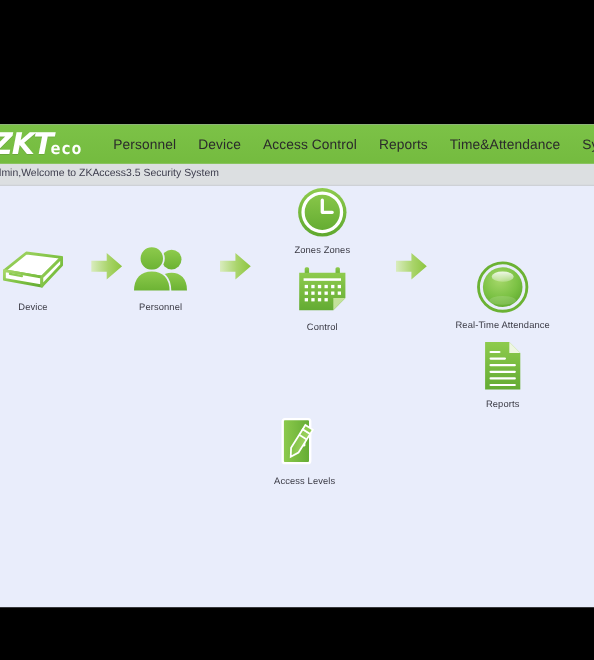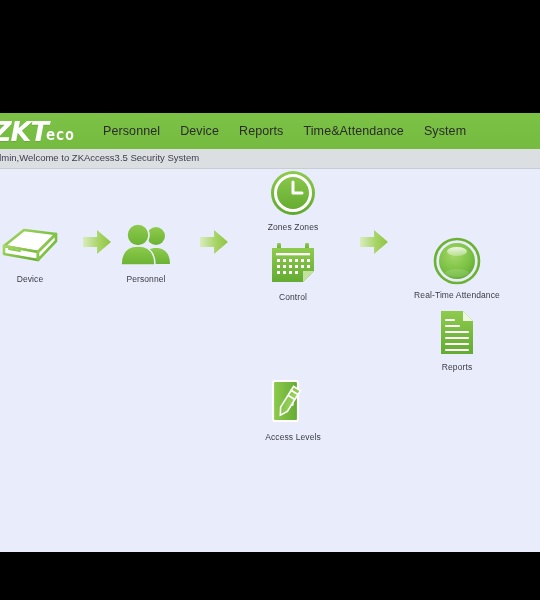--- a/index.html
+++ b/index.html
@@ -149,20 +149,21 @@
   <div id="nav-bar">
 
     <div id="brand-logo">
       <span class="zk">ZKT</span>
         <span class="eco">eco</span>
     </div>
 
     <div id="nav-menu">
       <div class="nav-item">Personnel</div>
       <div class="nav-item">Device</div>
+      <div class="nav-item">Access Control</div>
       <div class="nav-item">Reports</div>
       <div class="nav-item">Time&amp;Attendance</div>
       <div class="nav-item">System</div>
     </div>
 
   </div>
 
   <div id="status-bar">
     <div id="status-text">dmin,Welcome to ZKAccess3.5 Security System</div>
   </div>
@@ -273,21 +274,21 @@
               <rect x="15" y="31" width="3" height="3"></rect>
             <rect x="21" y="31" width="3" height="3"></rect>
               <rect x="27" y="31" width="3" height="3"></rect>
           </g>
         </svg>
       </div>
       <div class="caption">Control</div>
     </div>
 
 
-    <div class="node" style="left:245px; top:208px;">
+    <div class="node" style="left:229px; top:208px;">
       <div class="glyph">
         <svg width="58" height="48" viewBox="0 0 58 48">
           <defs>
             <linearGradient id="gDoor2" x1="0" y1="0" x2="1" y2="0">
               <stop offset="0%" stop-color="#8ecb4d"></stop>
               <stop offset="100%" stop-color="#63ab33"></stop>
             </linearGradient>
             <linearGradient id="gPen" x1="0" y1="1" x2="1" y2="0">
               <stop offset="0%" stop-color="#7cc042"></stop>
               <stop offset="100%" stop-color="#a2d465"></stop>

